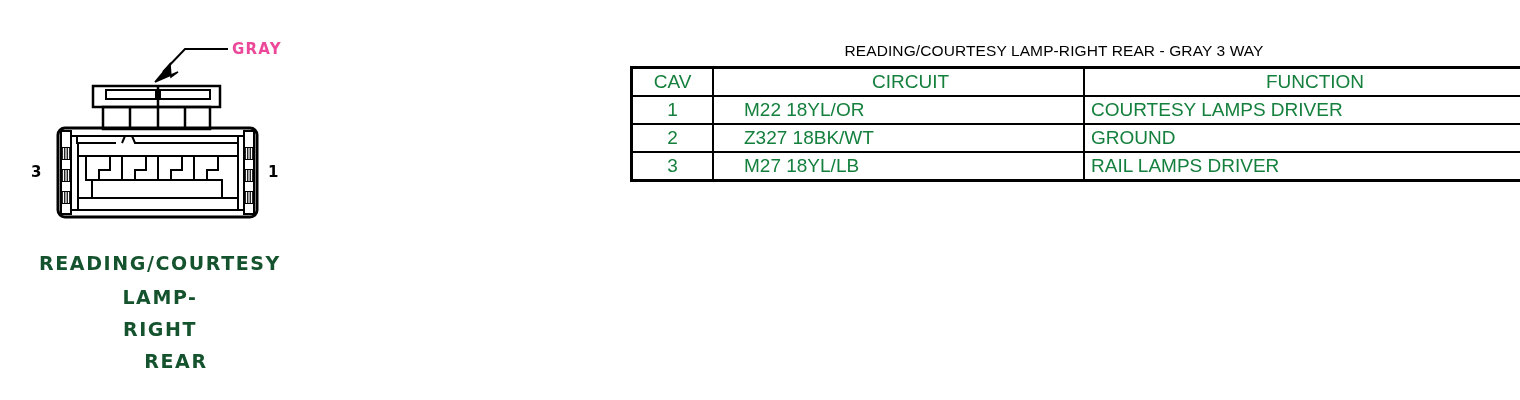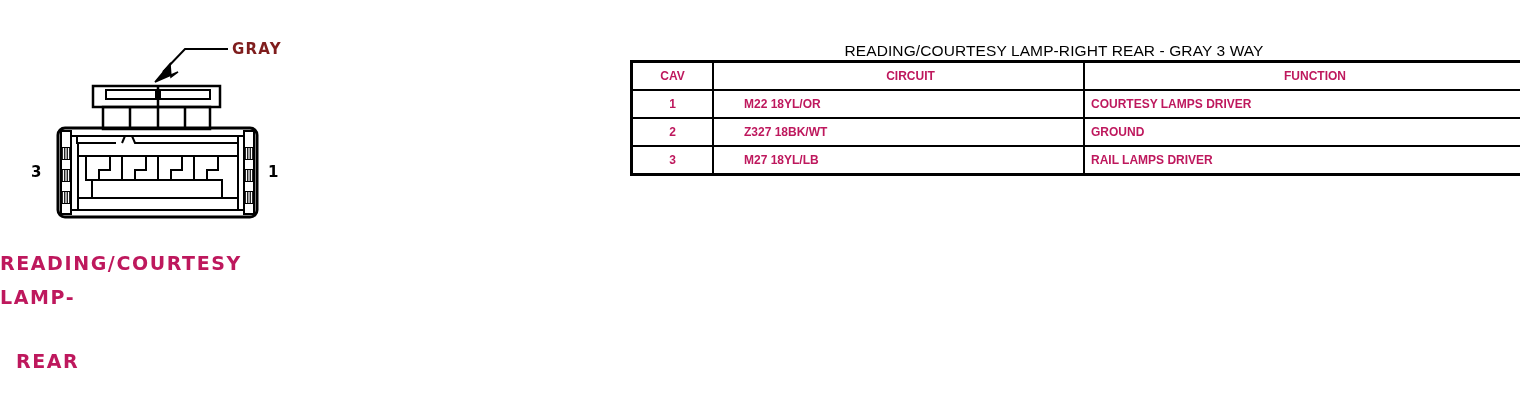--- a/index.html
+++ b/index.html
@@ -27,26 +27,26 @@
   }
 
   #connector-svg {
     position: absolute;
     left: 0;
     top: 0;
   }
 
   .conn-label {
     position: absolute;
-    text-align: left;
+    text-align: center;
     font-family: "DejaVu Sans", sans-serif;
     font-weight: bold;
     font-size: 19px;
     letter-spacing: 1.6px;
-    color: #be185d;
+    color: #14532d;
     white-space: nowrap;
   }
   #conn-name-l1 { left: 0; width: 320px; top: 252px; }
   #conn-name-l2 { left: 0; width: 320px; top: 286px; }
   #conn-name-l3 { left: 0; width: 320px; top: 318px; }
   #conn-name-l4 { left: 16px; width: 320px; top: 350px; }
 
   .pin-num {
     position: absolute;
     font-family: "DejaVu Sans", sans-serif;
@@ -59,56 +59,57 @@
   #pin-right-num { left: 268px; top: 165px; }
 
   #gray-wire-label {
     position: absolute;
     left: 232px;
     top: 40px;
     font-family: "DejaVu Sans", sans-serif;
     font-weight: bold;
     font-size: 15px;
     letter-spacing: 1.2px;
-    color: #7f1d1d;
+    color: #ec4899;
     white-space: nowrap;
   }
 
   
   #pinout-block {
     position: absolute;
     left: 630px;
     top: 42px;
     width: 848px;
   }
 
   #table-title {
     font-family: "Liberation Sans", sans-serif;
     font-size: 15.5px;
     text-align: center;
     color: #000;
     white-space: nowrap;
+    margin-bottom: 6px;
     letter-spacing: 0.1px;
   }
 
   #pinout-table {
     border-collapse: collapse;
     width: 848px;
     table-layout: fixed;
     border: 3px solid #000;
   }
   #pinout-table td,
   #pinout-table th {
     border: 2px solid #000;
     height: 26px;
     padding: 0 6px;
     font-family: "Liberation Sans", sans-serif;
-    font-size: 12px;
-    font-weight: bold;
-    color: #be185d;
+    font-size: 19px;
+    font-weight: normal;
+    color: #15803d;
     vertical-align: middle;
     overflow: hidden;
     white-space: nowrap;
   }
   #pinout-table .col-cav      { width: 67px;  text-align: center; }
   #pinout-table .col-circuit  { width: 333px; text-align: left; padding-left: 30px; }
   #pinout-table .col-function { width: 448px; text-align: left; }
 
   #pinout-table thead .col-circuit,
   #pinout-table thead .col-function { text-align: center; }
@@ -223,20 +224,21 @@
     </g>
   </svg>
 
   <div id="gray-wire-label">GRAY</div>
 
   <div id="pin-left-num" class="pin-num">3</div>
   <div id="pin-right-num" class="pin-num">1</div>
 
   <div id="conn-name-l1" class="conn-label">READING/COURTESY</div>
   <div id="conn-name-l2" class="conn-label">LAMP-</div>
+  <div id="conn-name-l3" class="conn-label">RIGHT</div>
   <div id="conn-name-l4" class="conn-label">REAR</div>
 </div>
 
 <div id="pinout-block">
 
   <div id="table-title">READING/COURTESY LAMP-RIGHT REAR - GRAY 3 WAY</div>
 
   <table id="pinout-table">
     <thead>
       <tr>

